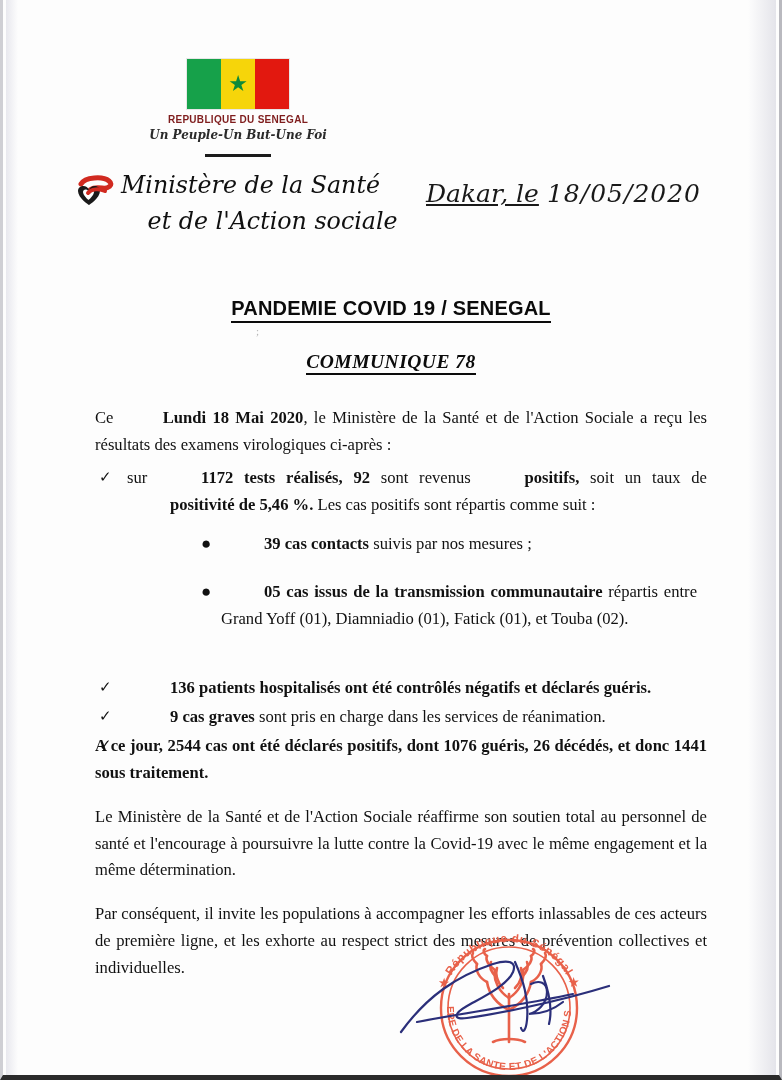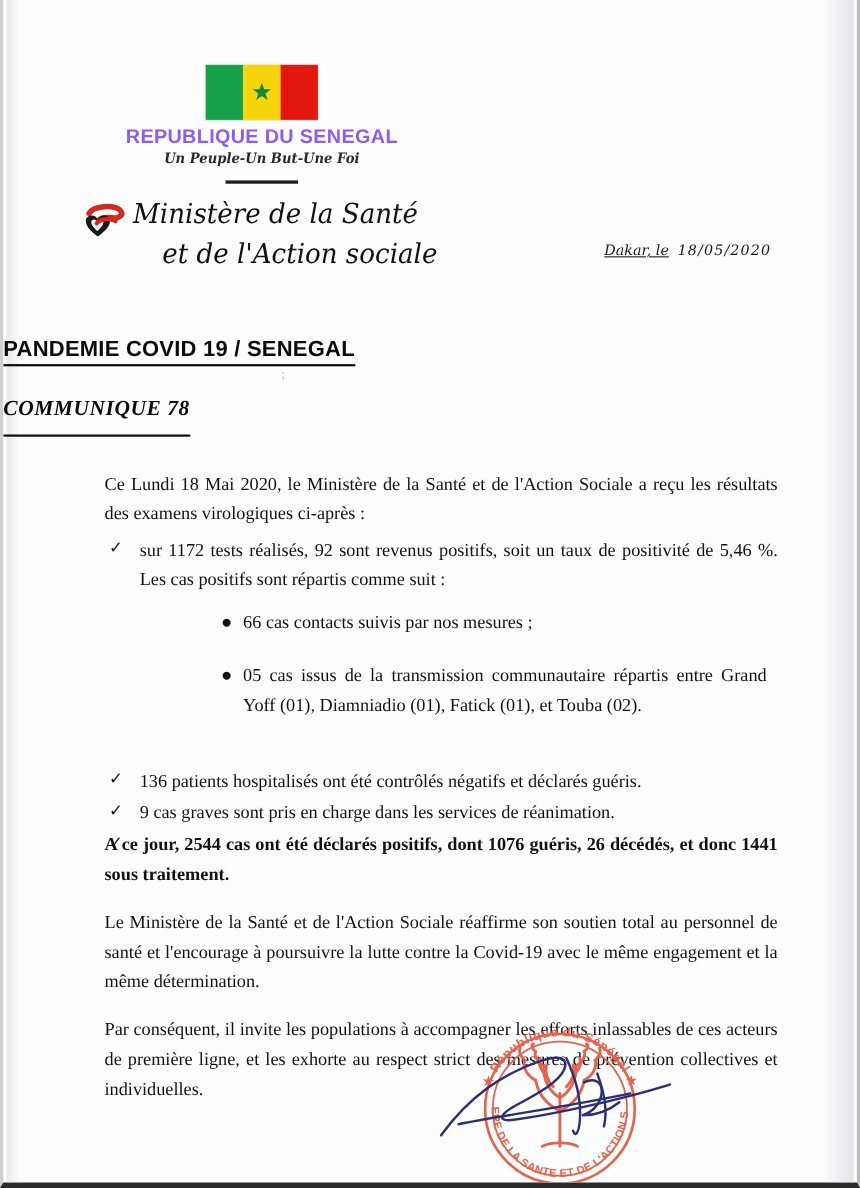--- a/index.html
+++ b/index.html
@@ -39,22 +39,22 @@
     width: 104px; height: 52px; margin: 0 auto;
     display: flex; border: 1px solid #e7e7e7;
   }
   .flag .band { flex: 1 1 33.33%; position: relative; }
   .flag .band.green { background: #16a14a; }
   .flag .band.yellow { background: #f6d50a; display: flex; align-items: center; justify-content: center; }
   .flag .band.red { background: #e2180f; }
   .star { font-size: 22px; line-height: 1; color: #0d8a3a; }
   .rep-title {
     font-family: "Liberation Sans", sans-serif;
-    font-weight: bold; font-size: 18px; letter-spacing: .3px;
-    color: #8b5cf6; margin-top: 4px;
+    font-weight: bold; font-size: 10px; letter-spacing: .3px;
+    color: #7f1d1d; margin-top: 4px;
   }
   .devise {
     font-family: "DejaVu Serif", serif;
     font-style: italic; font-weight: bold;
     font-size: 13px; color: #2a2a2a; margin-top: 2px;
     transform: scaleX(0.92);
   }
   .rule {
     width: 66px; height: 3px; background: #1b1b1b;
     margin: 12px auto 0 auto;
@@ -71,55 +71,54 @@
     font-family: "DejaVu Serif", serif;
     font-style: italic; font-size: 25px; color: #101010;
     line-height: 1.45;
     transform: scaleX(0.95);
     transform-origin: left top;
   }
   .ministry-name .l2 { display: block; margin-left: 28px; }
   .date-line {
     position: absolute; right: 78px; top: 8px;
     font-family: "DejaVu Serif", serif;
-    font-style: italic; font-size: 13px; color: #191919;
+    font-style: italic; font-size: 25px; color: #191919;
     white-space: nowrap;
-    margin-top: 32px;
   }
   .date-line .dak { text-decoration: underline; }
   .date-line .num { letter-spacing: 1px; margin-left: 8px; }
 
   
-  .titles { margin-top: 34px; position: relative; }
+  .titles { text-align: center; margin-top: 34px; position: relative; }
   .title-main {
     font-family: "Liberation Sans", sans-serif;
     font-weight: bold; font-size: 20px; letter-spacing: .2px;
     color: #0b0b0b; display: inline-block;
     border-bottom: 2px solid #0b0b0b; padding-bottom: 1px;
   }
   .stray {
     position: absolute; left: 253px; top: 30px;
     font-size: 11px; color: #b4b4b4; line-height: .8;
   }
   .title-sub {
     margin-top: 28px;
     font-family: "Liberation Serif", serif;
     font-weight: bold; font-style: italic; font-size: 19.5px;
     color: #0b0b0b; display: inline-block;
-    border-bottom: 2px solid #0b0b0b; padding-bottom: 12px;
+    border-bottom: 2px solid #0b0b0b; padding-bottom: 0px;
     letter-spacing: .5px;
   }
 
   
   .body-wrap {
     margin: 30px 72px 0 92px;
     font-size: 16.6px; color: #111; line-height: 1.62;
   }
   p.para { margin: 0 0 3px 0; text-align: justify; }
-  .b { font-weight: normal; }
+  .b { font-weight: bold; margin-left: 43px; }
 
   ul.checks { list-style: none; margin: 6px 0 0 0; padding: 0; }
   ul.checks > li {
     position: relative; padding-left: 32px; margin-bottom: 2px;
     text-align: justify;
   }
   ul.checks > li .ck {
     position: absolute; left: 4px; top: 0;
     font-size: 15px; color: #111;
   }
@@ -203,21 +202,21 @@
 
     <ul class="checks">
       <li>
         <span class="ck">✓</span><span>sur </span><span class="b">1172 tests réalisés, 92</span><span> sont revenus </span><span class="b">positifs,</span><span> soit un taux de </span><span class="b">positivité de 5,46 %.</span><span> Les cas positifs sont répartis comme suit :</span>
       </li>
     </ul>
 
     <div class="indent-block">
       <ul class="dots">
         <li>
-          <span class="dt">●</span><span class="b">66 cas contacts</span><span> suivis par nos mesures ;</span>
+          <span class="dt">●</span><span class="b">39 cas contacts</span><span> suivis par nos mesures ;</span>
         </li>
         <li>
           <span class="dt">●</span><span class="b">05 cas issus de la transmission communautaire</span><span> répartis entre Grand Yoff (01), Diamniadio (01), Fatick (01), et Touba (02).</span>
         </li>
       </ul>
     </div>
 
     <div class="gap-sm"></div>
 
     <ul class="checks">

